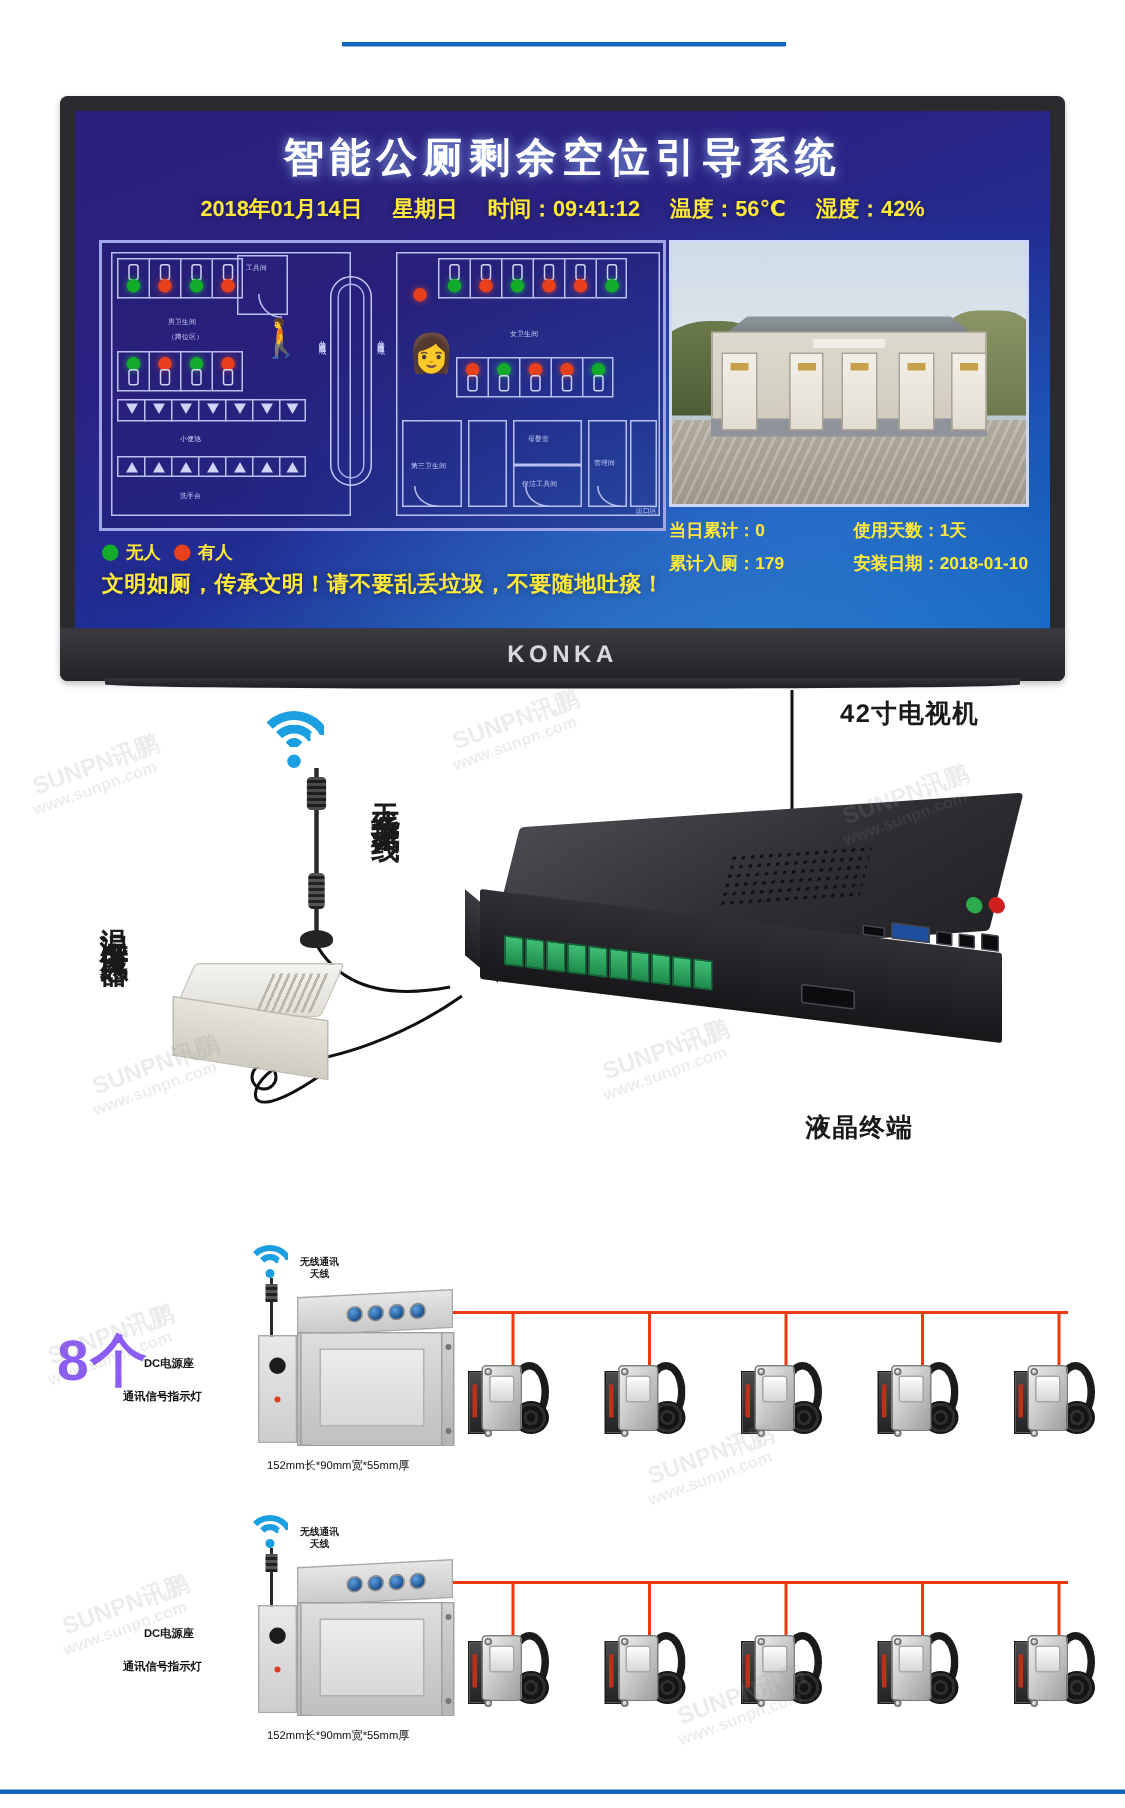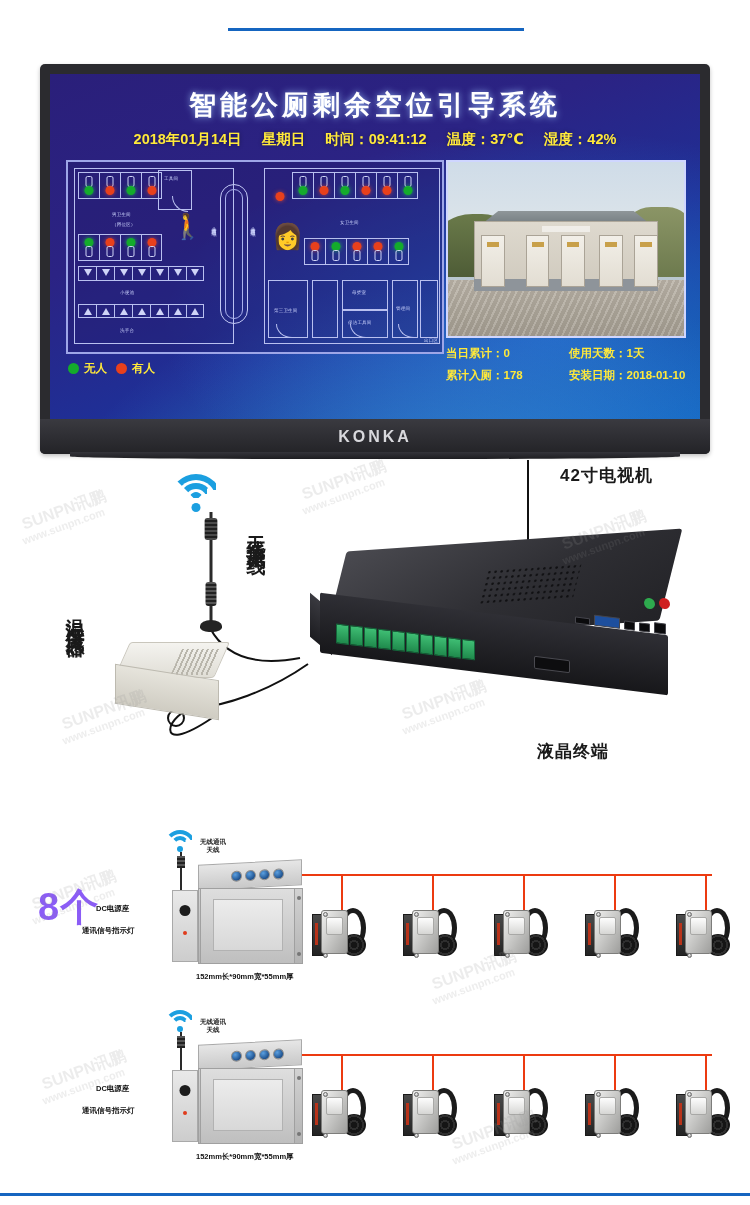--- a/index.html
+++ b/index.html
@@ -490,22 +490,22 @@
 
   .ctrl-lbl-dc {
     position: absolute; left: 96px; top: 84px;
     font-size: 7.5px; font-weight: bold; color: #111;
   }
   .ctrl-lbl-led {
     position: absolute; left: 82px; top: 106px;
     font-size: 7.5px; font-weight: bold; color: #111;
   }
   .ctrl-dim {
-    position: absolute; left: 196px; top: 152px;
-    font-size: 7.5px; font-weight: bold; color: #111;
+    position: absolute; left: 178px; top: 152px;
+    font-size: 7.5px; font-weight: normal; color: #111;
   }
 
   .bus-line {
     position: absolute; left: 302px; top: 54px; right: 38px; height: 2px;
     background: #ec3a10;
   }
   .drop { position: absolute; top: 54px; width: 2px; height: 36px; background: #ec3a10; }
 
   .locks { position: absolute; left: 312px; top: 88px; display: flex; gap: 37px; }
   .lock { position: relative; width: 54px; height: 56px; }
@@ -572,21 +572,21 @@
 
 <div class="tv-frame">
   <div class="tv-screen">
 
     <div class="scr-title">智能公厕剩余空位引导系统</div>
 
     <div class="scr-statusbar">
       <span>2018年01月14日</span>
       <span>星期日</span>
       <span>时间：09:41:12</span>
-      <span>温度：37℃</span>
+      <span>温度：56℃</span>
       <span>湿度：42%</span>
     </div>
 
     <div class="fp-panel">
       <div class="fp">
 
         <div class="room" style="left:6px; top:6px; width:160px; height:176px;"></div>
 
         <div class="stall-row" style="left:10px; top:10px;">
           <div class="stall top">
@@ -747,41 +747,42 @@
       <div class="legend-item">
         <span class="legend-dot free"></span>
         <span class="legend-text">无人</span>
       </div>
       <div class="legend-item">
         <span class="legend-dot busy"></span>
         <span class="legend-text">有人</span>
       </div>
     </div>
 
+    <div class="slogan">文明如厕，传承文明！请不要乱丢垃圾，不要随地吐痰！</div>
 
     <div class="photo-panel">
       <div class="ph-sky"></div>
       <div class="ph-hill-l"></div>
       <div class="ph-trees-r"></div>
       <div class="ph-ground"></div>
       <div class="ph-roof"></div>
       <div class="ph-bldg"></div>
       <div class="ph-sign"></div>
       <div class="ph-plinth"></div>
       <div class="ph-door" style="left:14%;"></div>
       <div class="ph-door" style="left:33%;"></div>
       <div class="ph-door" style="left:48%;"></div>
       <div class="ph-door" style="left:64%;"></div>
       <div class="ph-door" style="left:79%;"></div>
     </div>
 
     <div class="stats">
       <span>当日累计：0</span>
       <span>使用天数：1天</span>
-      <span>累计入厕：178</span>
+      <span>累计入厕：179</span>
       <span>安装日期：2018-01-10</span>
     </div>
 
   </div>
   <div class="tv-chin">
     <span class="tv-brand">KONKA</span>
   </div>
 </div>
 <div class="tv-stand">
     <div class="tv-stand-bar"></div>

